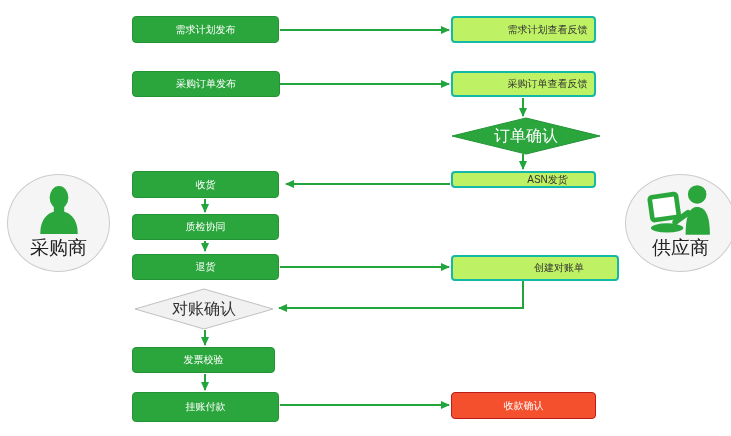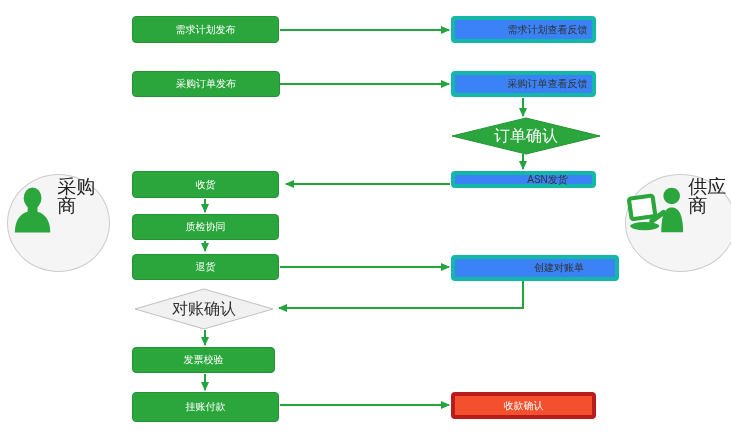--- a/index.html
+++ b/index.html
@@ -6,31 +6,31 @@
   .canvas{
     position:relative;width:731px;height:436px;background:#ffffff;overflow:hidden;
     font-family:"Liberation Sans","DejaVu Sans",sans-serif;
   }
   .overlay{position:absolute;left:0;top:0;width:731px;height:436px;}
   .node{
     position:absolute;display:flex;align-items:center;justify-content:center;
     font-size:10px;border-radius:4px;box-sizing:border-box;white-space:nowrap;
   }
   .node.green{background:#2aa63c;border:1px solid #249336;color:#ffffff;}
-  .node.white{background:#3b82f6;border:4px solid #14b8a6;color:#333333;padding-left:48px;}
-  .node.red{background:#f4502e;border:4px solid #b91c1c;color:#ffffff;}
+  .node.white{background:#bef264;border:2px solid #14b8a6;color:#333333;padding-left:48px;}
+  .node.red{background:#f4502e;border:1px solid #b91c1c;color:#ffffff;}
   .dlabel{
     position:absolute;display:flex;align-items:center;justify-content:center;
     font-size:16px;white-space:nowrap;pointer-events:none;
   }
   .dlabel.on-green{color:#ffffff;}
   .dlabel.on-gray{color:#333333;}
   .actor{
     position:absolute;background:#f5f5f5;border:1px solid #cccccc;border-radius:50%;
-    display:flex;align-items:flex-start;justify-content:flex-start;
+    display:flex;flex-direction:column;align-items:center;justify-content:flex-start;
     box-sizing:border-box;
   }
   .actor-icon{margin-top:9px;}
   .actor-label{font-size:19px;color:#222222;line-height:1;margin-top:2px;}
 </style>
 </head>
 <body>
 
 <div class="canvas">
 

